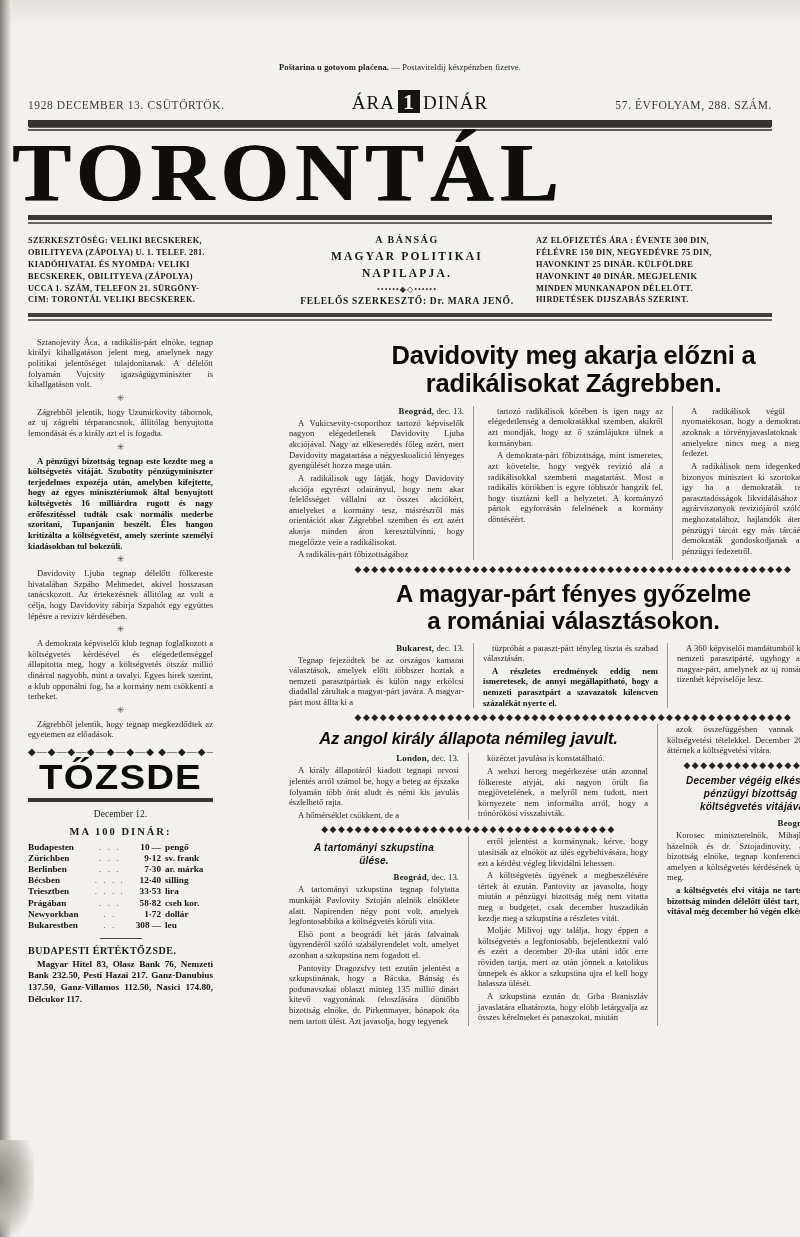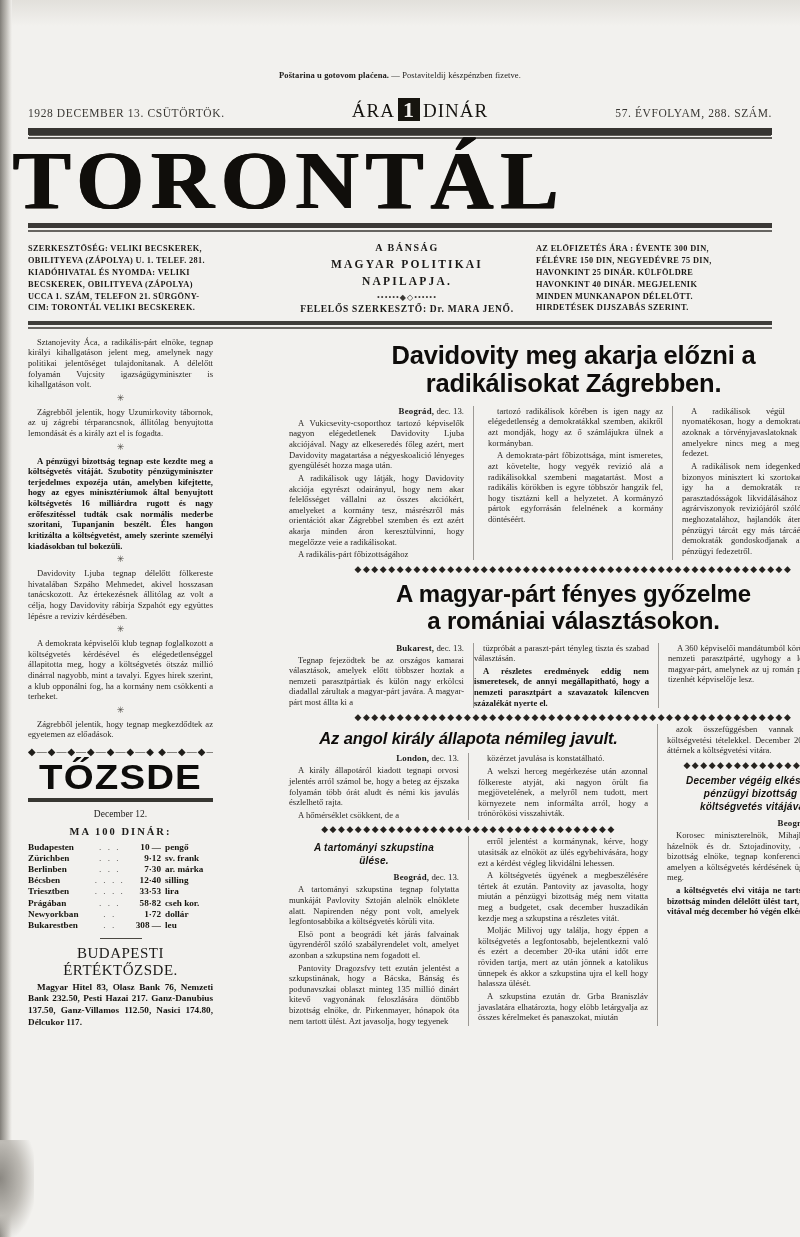--- a/index.html
+++ b/index.html
@@ -22,21 +22,21 @@
     background:radial-gradient(ellipse at 0% 40%,#8b8882 0%,#bebbb5 45%,rgba(242,241,238,0) 78%);
     pointer-events:none;z-index:30;
   }
   .scan-top{
     position:absolute;left:0;top:0;width:800px;height:26px;
     background:linear-gradient(to bottom,#e2e0db 0%,#f2f1ee 100%);
     pointer-events:none;z-index:2;
   }
   .sheet{position:absolute;left:0;top:0;width:800px;height:1237px;}
 
-  .inner{position:absolute;left:28px;top:8px;width:744px;}
+  .inner{position:absolute;left:28px;top:0;width:744px;}
 
   
   .postal{
     text-align:center;font-size:8.5px;font-weight:bold;letter-spacing:.1px;
     margin-top:62px;color:#22201e;
   }
   .postal .reg{font-weight:normal;}
 
   .issueline{
     display:flex;align-items:baseline;justify-content:space-between;
@@ -95,21 +95,21 @@
   .mi-mid .m1{font-size:10px;font-weight:bold;letter-spacing:1.6px;line-height:1.45;}
   .mi-mid .m2{font-size:11.5px;font-weight:bold;letter-spacing:2.2px;line-height:1.5;}
   .mi-mid .dots{font-size:8px;letter-spacing:1px;color:#3a3733;margin:3px 0 2px;}
   .mi-mid .m3{font-size:9.5px;font-weight:bold;letter-spacing:.7px;}
 
   .rule-after-mast{height:4px;background:#201e1a;margin-top:7px;opacity:.85;}
   .rule-after-mast2{height:1.6px;background:#2e2b27;margin-top:2px;opacity:.7;}
 
   
   .body{
-    display:flex;margin-top:8px;gap:29px;
+    display:flex;margin-top:16px;gap:29px;
   }
   .col{position:relative;}
   .col1{width:185px;padding-right:9px;}
   .rest{flex:1;display:flex;flex-direction:column;}
   .vrule{
     width:1px;background:#55514b;opacity:.55;margin-right:9px;
   }
 
   p.bt{
     font-size:8.6px;line-height:1.235;text-align:justify;
@@ -172,21 +172,21 @@
   table.fx td{
     font-size:9.2px;font-weight:bold;padding:.6px 0;color:#17150f;
     white-space:nowrap;
   }
   table.fx td.city{text-align:left;}
   table.fx td.dots{text-align:center;letter-spacing:2px;color:#3a3733;font-weight:normal;}
   table.fx td.val{text-align:right;padding-right:4px;}
   table.fx td.cur{text-align:left;}
   .shortrule{width:42px;height:1px;background:#4b4842;margin:7px auto 6px;}
   .ertek-h{
-    text-align:center;font-size:15px;font-weight:normal;letter-spacing:.5px;
+    text-align:left;font-size:10px;font-weight:bold;letter-spacing:.5px;
     margin-bottom:3px;
   }
   p.ertek{
     font-size:9.2px;font-weight:bold;line-height:1.28;text-align:justify;
     text-indent:9px;margin:0;color:#15130f;
   }
 </style>
 </head>
 <body>
 
@@ -357,21 +357,21 @@
         <div>
           <div class="hl hl2">
             <span>A magyar-párt fényes győzelme</span><br>
             <span>a romániai választásokon.</span>
           </div>
           <div class="seg">
             <div class="c" style="width:175px;">
               <div class="dl-right"><b>Bukarest,</b><span> dec. 13.</span></div>
               <p class="bt">Tegnap fejezödtek be az országos kamarai választások, amelyek előtt többszer hoztak a nemzeti parasztpártiak és külön nagy erkölcsi diadallal zárultak a magyar-párt javára. A magyar-párt most állta ki a</p>
             </div>
-            <div class="c" style="width:175px;border-left:1px solid rgba(85,81,75,.55);padding-left:0;">
+            <div class="c" style="width:175px;border-left:1px solid rgba(85,81,75,.55);padding-left:9px;">
               <p class="bt">tüzpróbát a paraszt-párt tényleg tiszta és szabad választásán.</p>
               <p class="bt bold">A részletes eredmények eddig nem ismeretesek, de annyi megállapitható, hogy a nemzeti parasztpárt a szavazatok kilencven százalékát nyerte el.</p>
             </div>
             <div class="c" style="width:176px;border-left:1px solid rgba(85,81,75,.55);padding-left:9px;">
               <p class="bt">A 360 képviselői mandátumból körülbelül 340 a nemzeti parasztpárté, ugyhogy a legerősebb a magyar-párt, amelynek az uj román parlamentben tizenhét képviselője lesz.</p>
             </div>
           </div>
         </div>
 
         <div class="dotrule">◆◆◆◆◆◆◆◆◆◆◆◆◆◆◆◆◆◆◆◆◆◆◆◆◆◆◆◆◆◆◆◆◆◆◆◆◆◆◆◆◆◆◆◆◆◆◆◆◆◆◆◆</div>

